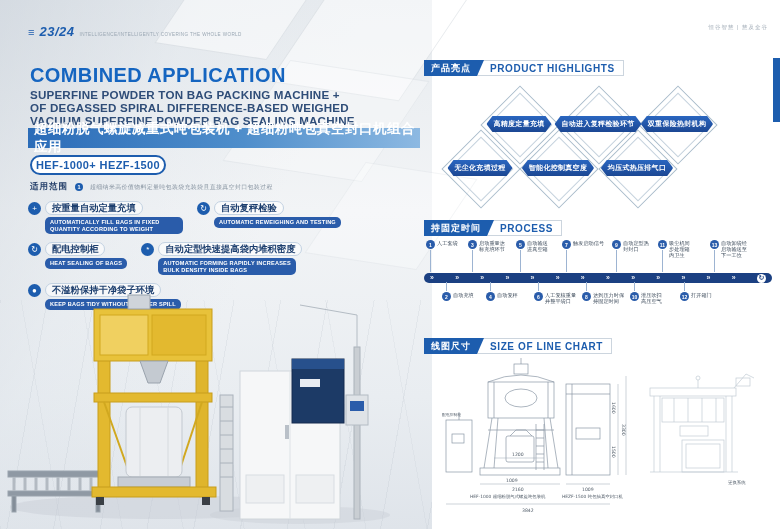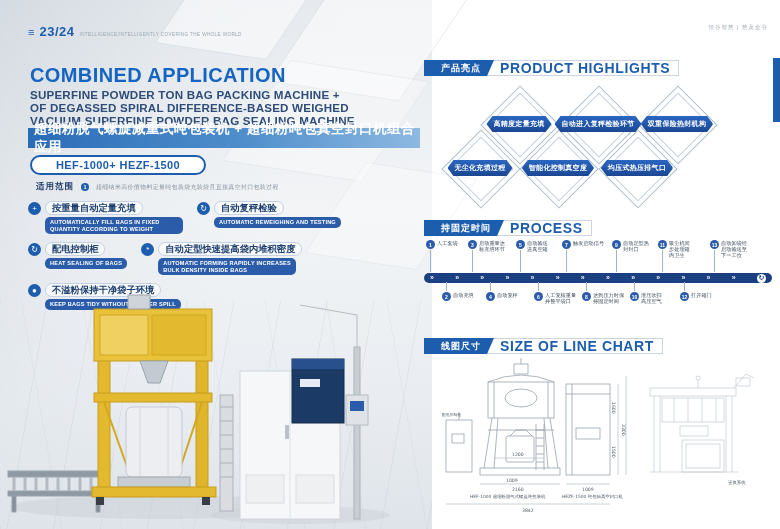--- a/index.html
+++ b/index.html
@@ -15,57 +15,57 @@
       linear-gradient(115deg,rgba(190,199,209,.45) 0%,rgba(222,228,234,.35) 30%,rgba(255,255,255,0) 55%),
       linear-gradient(180deg,#e7ebef 0%,#f2f4f6 40%,#e9edf1 75%,#dfe4ea 100%);
   }
   .bg-left .pane{position:absolute;background:rgba(255,255,255,.5);border:1px solid rgba(160,172,185,.25);transform:skewX(-28deg) rotate(8deg);}
   .floorlines{position:absolute;left:0;top:300px;width:432px;height:229px;
     background:repeating-linear-gradient(100deg,rgba(160,170,182,.14) 0 1px,transparent 1px 46px),
                repeating-linear-gradient(80deg,rgba(160,170,182,.10) 0 1px,transparent 1px 60px);}
   
   .hdr-left{position:absolute;left:28px;top:24px;display:flex;align-items:baseline;gap:5px;}
   .menu-ic{color:#1d5dae;font-size:11px;font-weight:bold;}
-  .pagenum{color:#1d5dae;font-size:13px;font-weight:bold;letter-spacing:.5px;}
+  .pagenum{color:#1d5dae;font-size:13px;font-weight:bold;font-style:italic;letter-spacing:.5px;}
   .hdr-tag{color:#9aa7b3;font-size:4.6px;letter-spacing:.4px;}
   .hdr-right{position:absolute;right:12px;top:24px;display:flex;align-items:center;gap:6px;}
   .brand-tag{color:#a7b1bb;font-size:5.5px;letter-spacing:1px;}
   .logo-pill{background:linear-gradient(90deg,#1d5dae,#2a6cc0);color:#fff;font-weight:bold;font-style:italic;
     font-size:12px;letter-spacing:2px;padding:3px 18px 3px 14px;border-radius:10px 0 0 10px;}
   .edge-bar{position:absolute;right:0;top:58px;width:7px;height:64px;background:#1d5dae;}
   
   .title-en1{position:absolute;left:30px;top:64px;color:#1565c0;font-size:20px;font-weight:bold;letter-spacing:.4px;}
   .title-en-rest{position:absolute;left:30px;top:88px;color:#2f4d78;font-size:11.6px;font-weight:bold;line-height:13px;letter-spacing:.2px;}
   .cn-banner{position:absolute;left:28px;top:128px;width:386px;height:20px;
     background:linear-gradient(90deg,#2b6cb8 0%,#4f8ecb 55%,#8db9e2 100%);
     color:#fff;font-size:13.5px;font-weight:bold;display:flex;align-items:center;padding-left:6px;letter-spacing:.5px;}
   .model-pill{position:absolute;left:30px;top:155px;border:2px solid #1d5dae;color:#1d5dae;background:#fff;
-    font-size:11px;font-weight:bold;padding:2px 24px;border-radius:11px;letter-spacing:.4px;}
-  .scope-row{position:absolute;left:30px;top:181px;display:flex;align-items:center;gap:7px;margin-left:6px;}
+    font-size:11px;font-weight:bold;padding:2px 4px;border-radius:11px;letter-spacing:.4px;}
+  .scope-row{position:absolute;left:30px;top:181px;display:flex;align-items:center;gap:7px;}
   .scope-label{color:#27416b;font-size:8.5px;font-weight:bold;letter-spacing:1px;}
   .scope-bullet{width:8px;height:8px;border-radius:50%;background:#1d5dae;color:#fff;font-size:5.5px;
     display:flex;align-items:center;justify-content:center;font-weight:bold;}
   .scope-text{color:#8a96a3;font-size:6px;letter-spacing:.3px;}
   
   .features{position:absolute;left:28px;top:201px;width:396px;display:flex;flex-wrap:wrap;column-gap:14px;row-gap:8px;}
   .chip{display:flex;flex-direction:column;}
   .chip-top{display:flex;align-items:center;gap:4px;}
   .chip-ic{width:13px;height:13px;border-radius:50%;background:#1d5dae;color:#fff;font-size:8px;
     display:flex;align-items:center;justify-content:center;flex:0 0 13px;}
   .chip-cn{color:#1c3e6e;font-size:9.3px;font-weight:bold;border:1px solid #c3d2e2;border-radius:8px;padding:0 6px;line-height:12px;background:rgba(255,255,255,.6);}
   .chip-en{margin:2px 0 0 17px;background:#2a5caa;color:#fff;font-size:5.6px;font-weight:bold;
     padding:2px 5px;border-radius:5px;line-height:6.6px;max-width:128px;letter-spacing:.2px;}
   
   .photo{position:absolute;left:0;top:275px;width:425px;height:254px;}
   
   .sec-hdr{position:absolute;display:flex;align-items:stretch;height:16px;}
   .sec-cn{background:#1d5dae;color:#fff;font-size:9px;font-weight:bold;display:flex;align-items:center;
-    padding:0 6px 0 17px;letter-spacing:1px;position:relative;}
+    padding:0 6px 0 7px;letter-spacing:1px;position:relative;}
   .sec-cn:after{content:"";position:absolute;right:-7px;top:0;border-top:16px solid #1d5dae;border-right:7px solid transparent;}
-  .sec-en{border:1px solid #ccd5de;background:#fff;color:#1d5dae;font-size:14px;font-weight:bold;
+  .sec-en{border:1px solid #ccd5de;background:#fff;color:#1d5dae;font-size:10px;font-weight:bold;
     display:flex;align-items:center;padding:0 8px 0 12px;letter-spacing:.6px;}
   
   .diamonds{position:absolute;left:424px;top:84px;width:356px;height:132px;}
   .dia{position:absolute;width:54px;height:54px;border:1px solid #a9bccb;transform:rotate(45deg);background:transparent;}
   .dia:before{content:"";position:absolute;inset:4px;border:1px solid #c6d3de;}
   .ribbon{position:absolute;transform:translate(-50%,-50%);background:linear-gradient(180deg,#2a66c0,#1b4793);
     color:#fff;font-size:7px;font-weight:bold;padding:3px 7px;white-space:nowrap;letter-spacing:.3px;
     clip-path:polygon(6px 0,calc(100% - 6px) 0,100% 50%,calc(100% - 6px) 100%,6px 100%,0 50%);
     box-shadow:0 1px 2px rgba(20,50,100,.35);}
   

